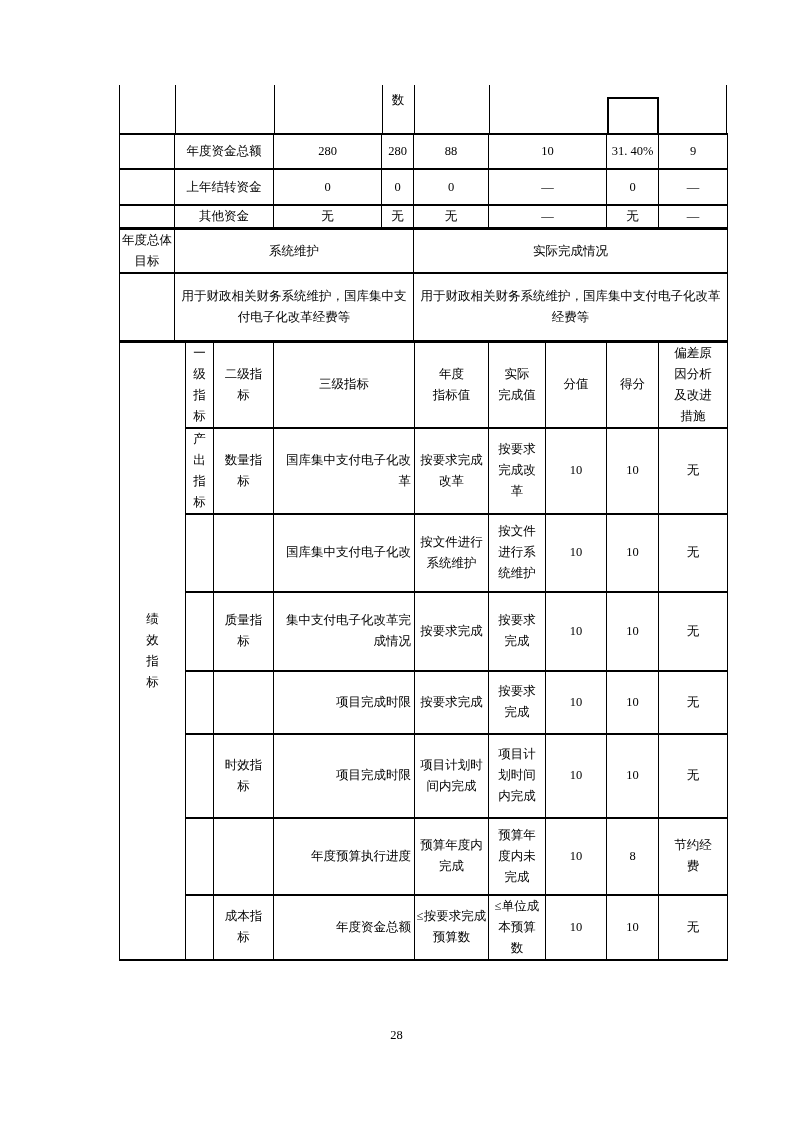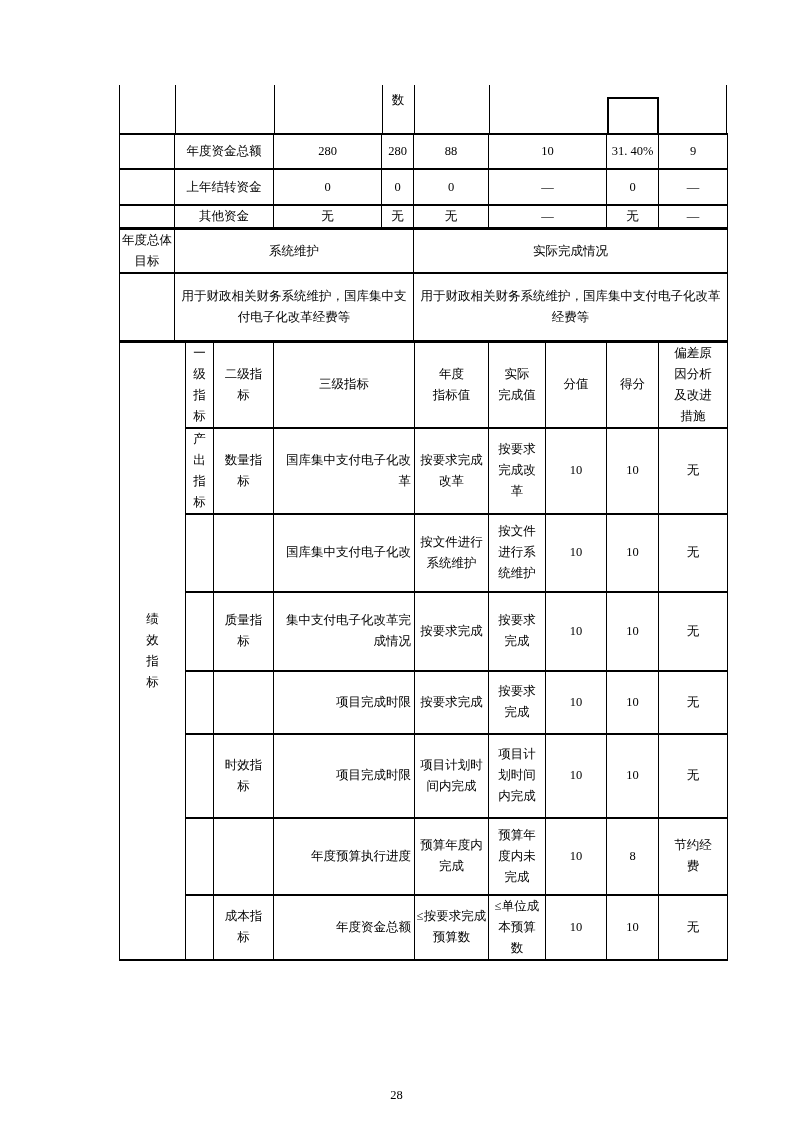--- a/index.html
+++ b/index.html
@@ -31,21 +31,21 @@
     border:1px solid #000; border-top:2px solid #000;
     font-size:12.5px; line-height:1.68; letter-spacing:0;
     text-align:center; vertical-align:middle;
     padding:0 1px; white-space:pre-line; overflow:hidden;
   }
   .tbl-c { border-bottom:2px solid #000; }
   .tbl-c tr:last-child td { border-bottom:2px solid #000; }
   td.l3cell { text-align:right; padding-left:5px; padding-right:3px; }
 
   .pagenum {
-    position:absolute; left:0; top:1088px; width:793px;
+    position:absolute; left:0; top:1028px; width:793px;
     text-align:center; font-size:12.5px;
   }
 </style>
 </head>
 <body>
 
 <div class="sheet">
   <div class="tablewrap">
 
     <div class="partial">

